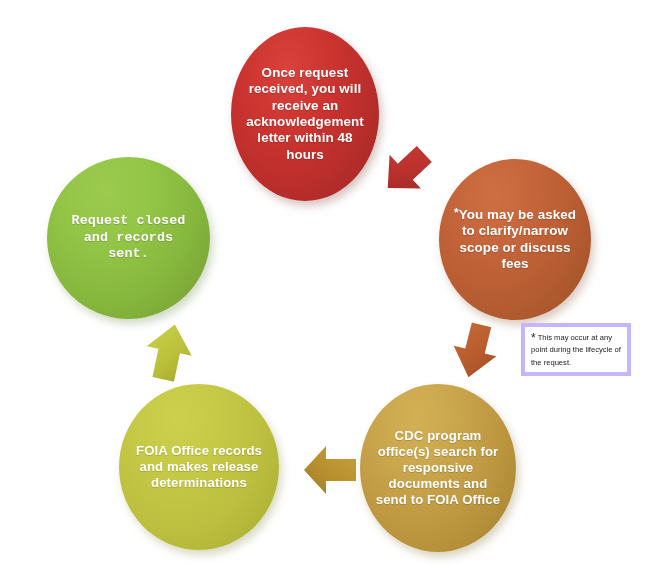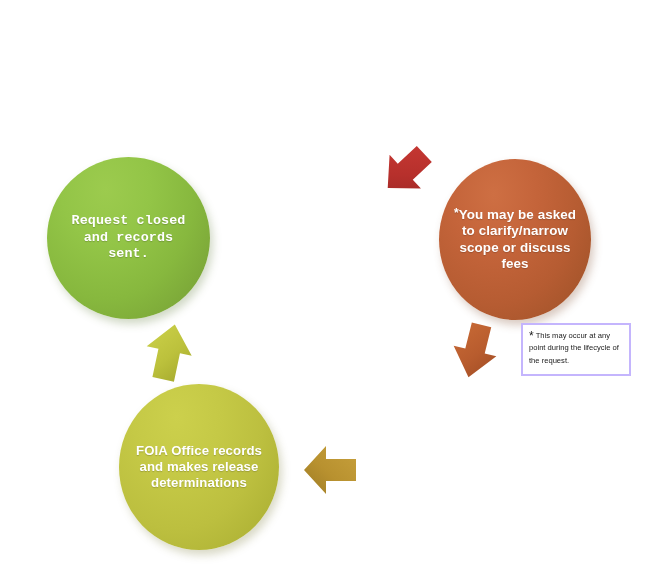--- a/index.html
+++ b/index.html
@@ -95,36 +95,39 @@
     overflow: visible;
   }
 
   
   .note {
     position: absolute;
     left: 521px;
     top: 323px;
     width: 110px;
     height: 53px;
-    border: 2px solid #c4b5fd;
+    border: 4px solid #c4b5fd;
     background: #ffffff;
     box-sizing: border-box;
     padding: 5px 5px 4px 6px;
     font-size: 7.6px;
     line-height: 1.62;
     color: #1a1a1a;
     font-family: "Liberation Sans", sans-serif;
   }
   .note .note-text { display: block; }
 </style>
 </head>
 <body>
 
 <div id="canvas">
 
+  <div class="node node-red">
+    <span class="label">Once request received, you will receive an acknowledgement letter within 48 hours</span>
+  </div>
 
   <div class="arrow arrow-red" style="left:373px; top:138px; width:66px; height:66px;">
     <svg width="66" height="66" viewBox="0 0 66 66">
       <defs>
         <linearGradient id="gradArrowRed" x1="0" y1="0" x2="1" y2="1">
           <stop offset="0%" stop-color="#c83934"></stop>
           <stop offset="55%" stop-color="#b7302c"></stop>
           <stop offset="100%" stop-color="#9c2825"></stop>
         </linearGradient>
       </defs>
@@ -146,20 +149,23 @@
           <stop offset="55%" stop-color="#b85c2e"></stop>
           <stop offset="100%" stop-color="#9e4b23"></stop>
         </linearGradient>
       </defs>
       <g transform="rotate(14 31 33)">
         <path d="M21 6 L41 6 L41 33 L53 33 L31 60 L9 33 L21 33 Z" fill="url(#gradArrowOrange)"></path>
       </g>
     </svg>
   </div>
 
+  <div class="node node-gold">
+    <span class="label">CDC program office(s) search for responsive documents and send to FOIA Office</span>
+  </div>
 
   <div class="arrow arrow-gold" style="left:300px; top:441px; width:62px; height:58px;">
     <svg width="62" height="58" viewBox="0 0 62 58">
       <defs>
         <linearGradient id="gradArrowGold" x1="1" y1="0" x2="0" y2="1">
           <stop offset="0%" stop-color="#c7a03c"></stop>
           <stop offset="55%" stop-color="#b8912f"></stop>
           <stop offset="100%" stop-color="#9d7b25"></stop>
         </linearGradient>
       </defs>

